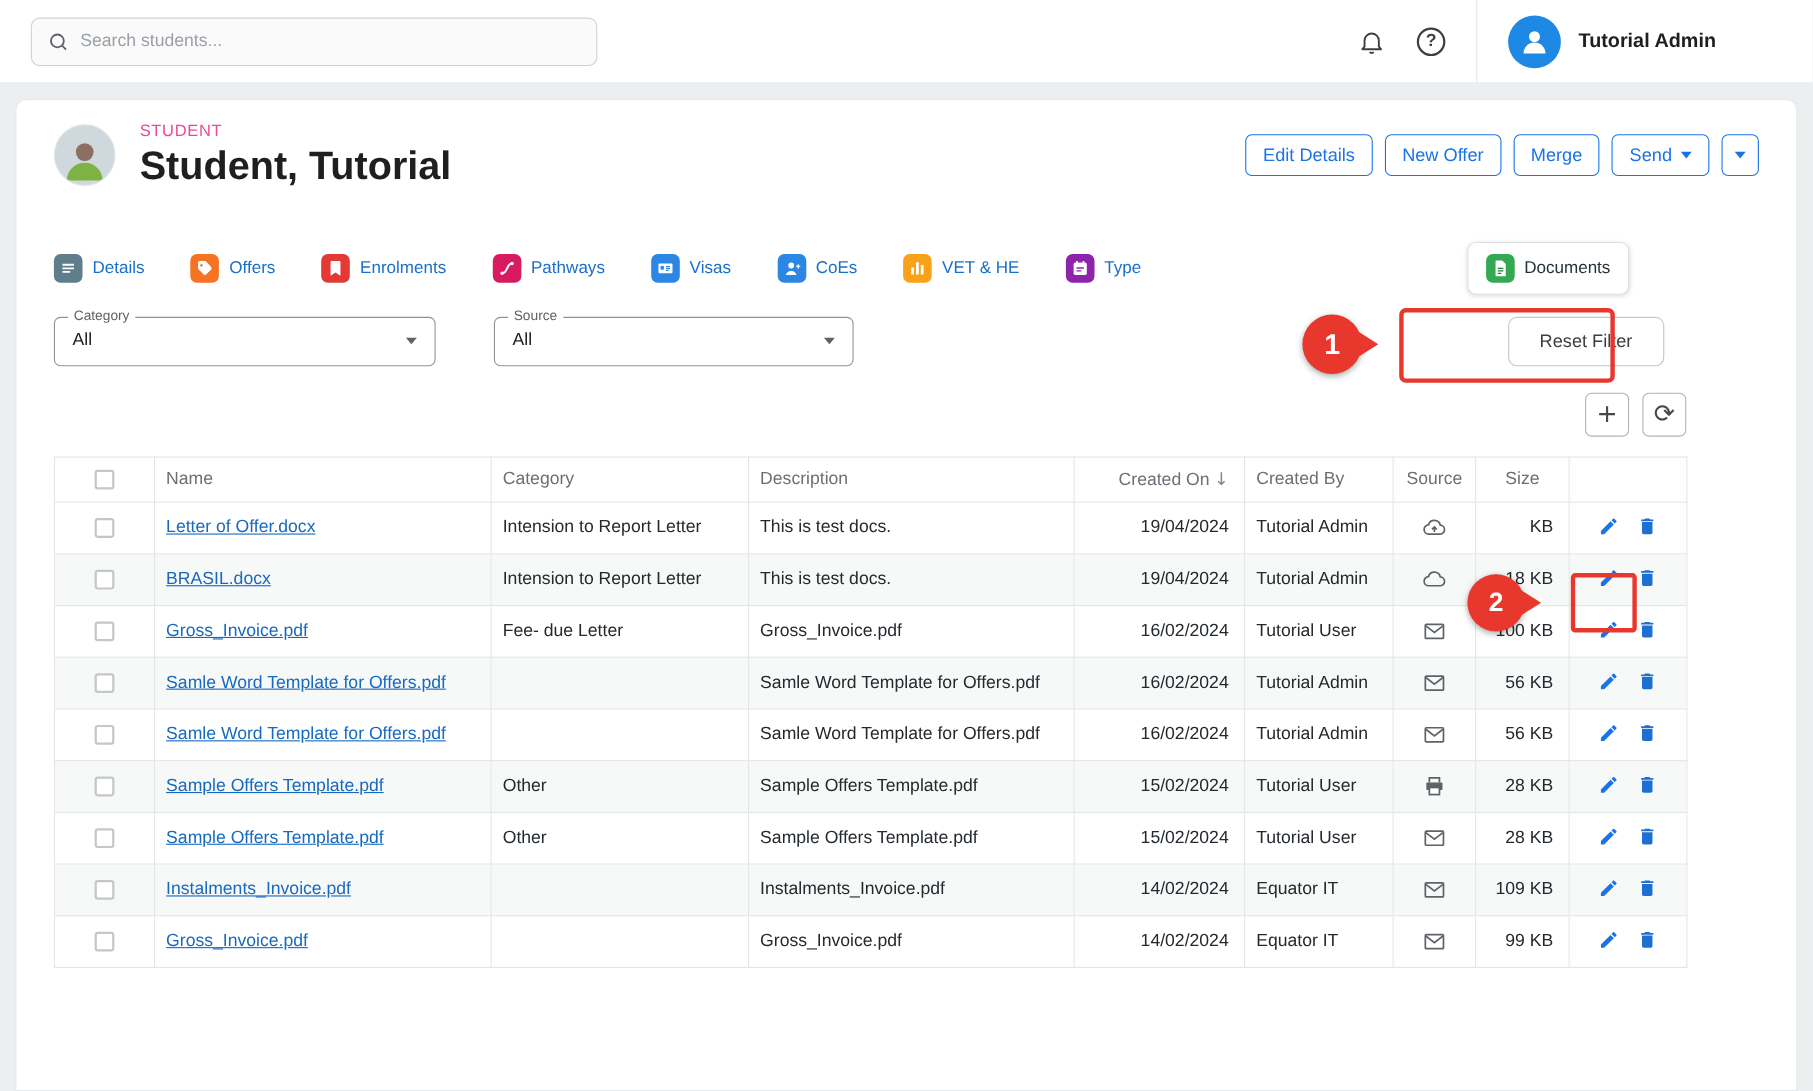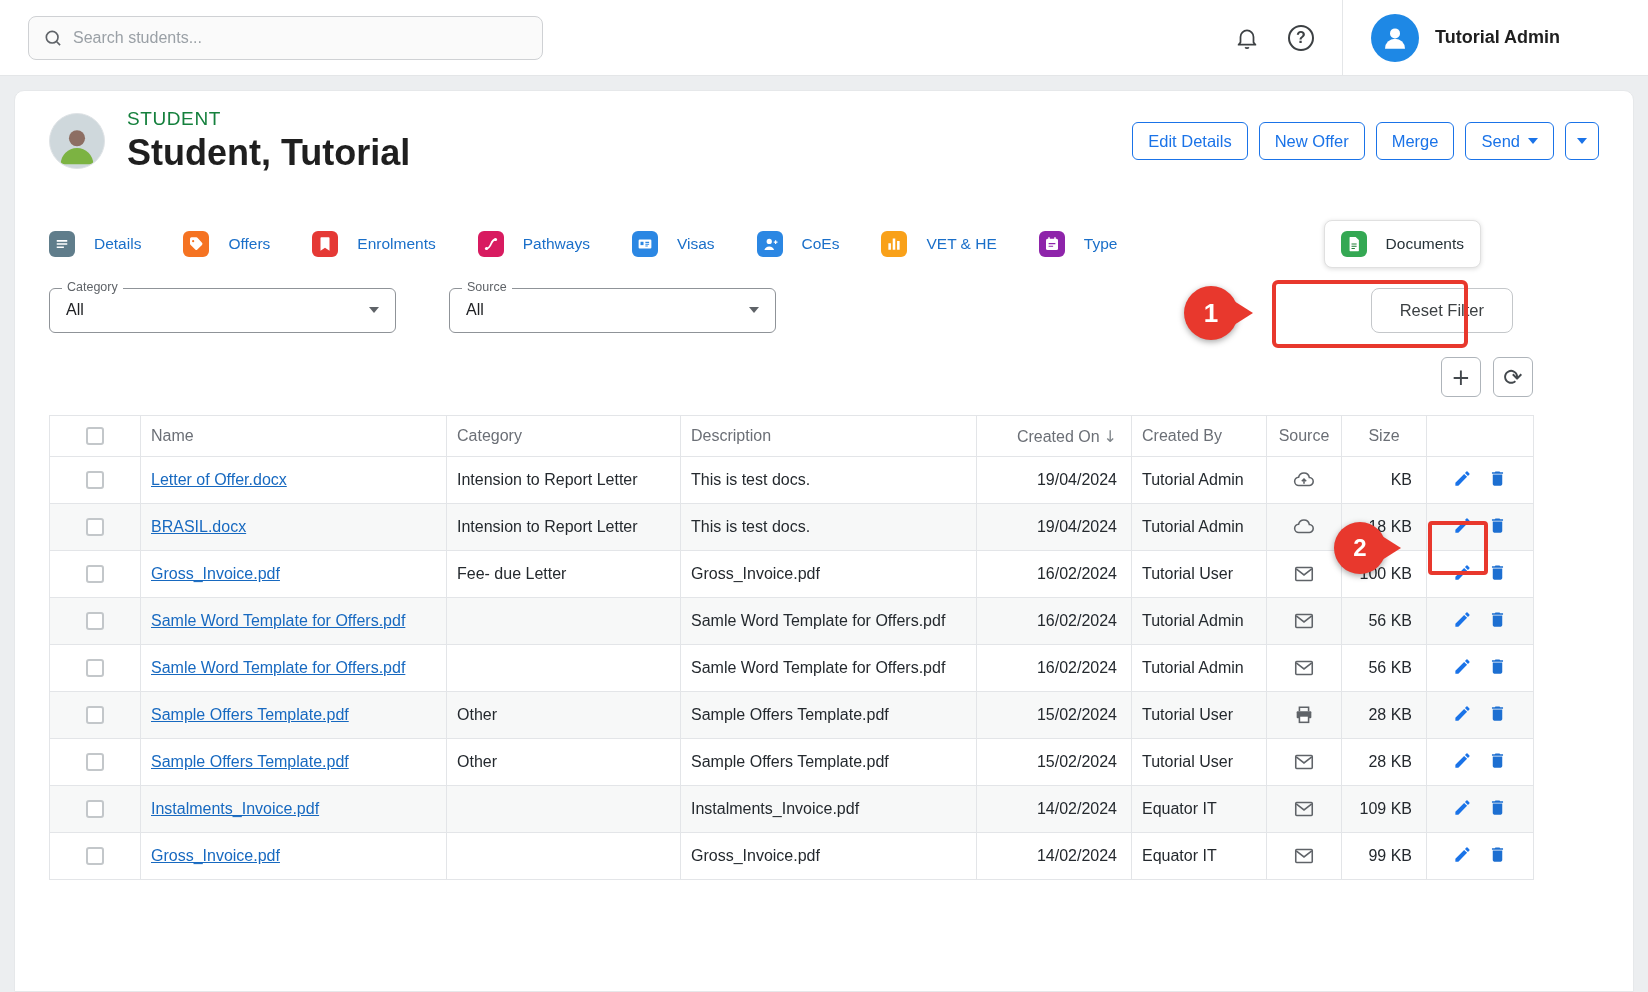--- a/index.html
+++ b/index.html
@@ -27,39 +27,39 @@
   .user-name { font-size:18px; font-weight:700; color:#1f1f1f; }
 
   
   .card { margin:14px 14px 0 14px; background:#fff; border:1px solid #e6e8ea;
           border-radius:10px 10px 0 0; min-height:902px; }
 
   .student-header { height:100px; display:flex; align-items:center; padding:0 34px; }
   .student-left { display:flex; align-items:center; gap:22px; }
   .photo-circle { width:56px; height:56px; border-radius:50%; background:#cfd8dc; overflow:hidden;
                   display:flex; align-items:flex-end; justify-content:center; border:1px solid #dfe3e6; }
-  .student-type { font-size:19px; color:#15803d; letter-spacing:.6px; font-weight:500; }
+  .student-type { font-size:15px; color:#ec4899; letter-spacing:.6px; font-weight:500; }
   .student-name { font-size:36px; font-weight:700; color:#1f1f1f; margin-top:2px; }
   .student-actions { margin-left:auto; display:flex; align-items:center; gap:11px; }
   .blue-btn { background:#fff; border:1px solid #1a73e8; color:#1a73e8; font-size:16.5px;
               height:38px; padding:0 15px; border-radius:6px; cursor:pointer;
               font-family:"Liberation Sans",sans-serif; display:flex; align-items:center; gap:8px; }
   .caret-down { width:0; height:0; border-left:5px solid transparent; border-right:5px solid transparent;
                 border-top:6px solid #1a73e8; display:inline-block; }
   .caret-only { padding:0 11px; }
 
   .student-info { height:70px; border-top:1px solid #e6e8ea; display:flex; align-items:center; padding:0 34px; }
   .info-field .info-label { font-size:15px; font-weight:700; color:#1f1f1f; }
   .info-field .info-value { font-size:16px; color:#3c4043; margin-top:6px; }
   .info-field:nth-child(1){ width:142px; } .info-field:nth-child(2){ width:120px; }
   .info-field:nth-child(3){ width:115px; } .info-field:nth-child(4){ width:88px; }
 
   
   .tabs-row { margin-top:20px; height:66px; display:flex; align-items:center; padding:0 34px; gap:42px; }
-  .tab { display:flex; align-items:center; gap:19px; cursor:pointer; white-space:nowrap; }
+  .tab { display:flex; align-items:center; gap:9px; cursor:pointer; white-space:nowrap; }
   .tab-label { font-size:15.5px; color:#1a6fc9; }
   .tab-icon { width:26px; height:26px; border-radius:6px; display:flex; align-items:center; justify-content:center; flex:0 0 auto; }
   .tab-spacer { flex:1; }
   .tab-active { background:#fff; border:1px solid #e0e0e0; border-radius:8px; padding:10px 16px;
                 box-shadow:0 1px 5px rgba(0,0,0,.14); margin-right:118px; }
   .tab-active .tab-label { color:#263238; }
   .ic-details{background:#607d8b;} .ic-offers{background:#f57322;} .ic-enrol{background:#e53935;}
   .ic-path{background:#d81b60;} .ic-visas{background:#2b87e3;} .ic-coes{background:#2b87e3;}
   .ic-vet{background:#f9a119;} .ic-notes{background:#8e24aa;} .ic-docs{background:#34a853;}
 

